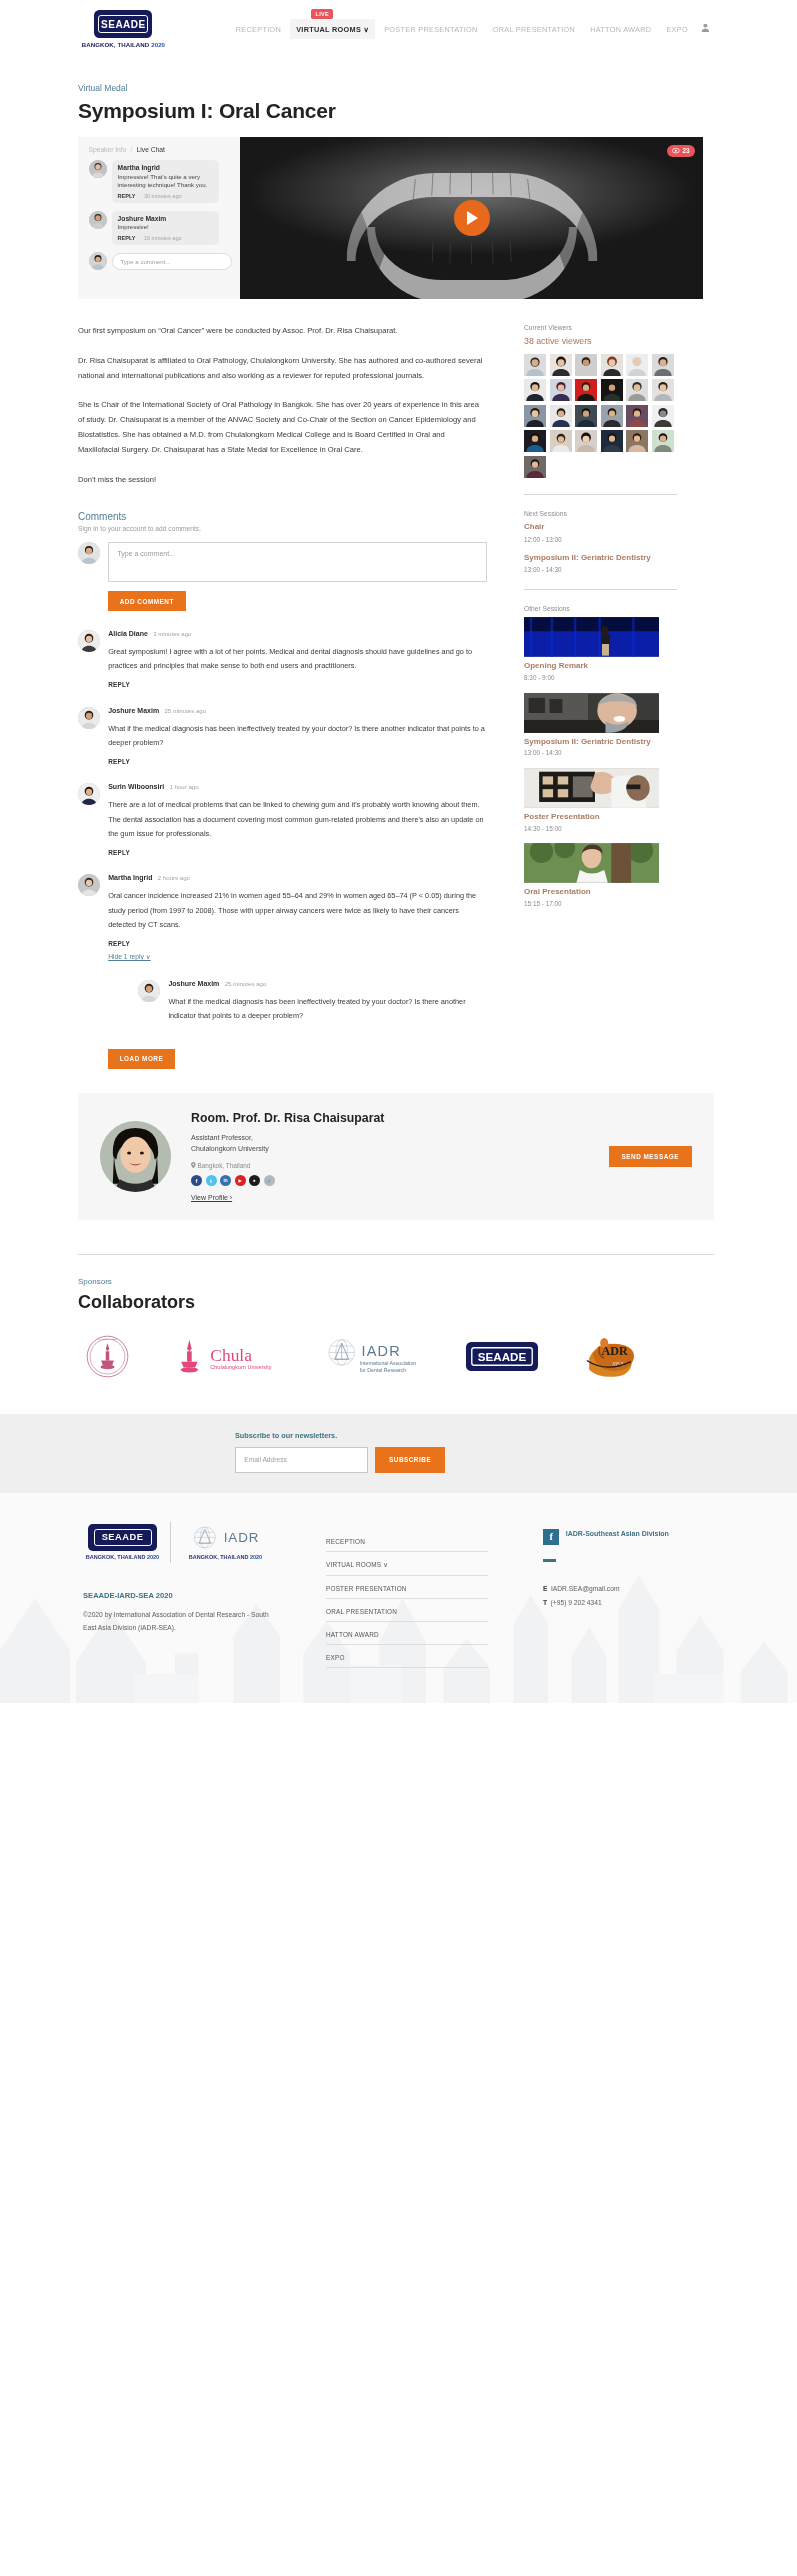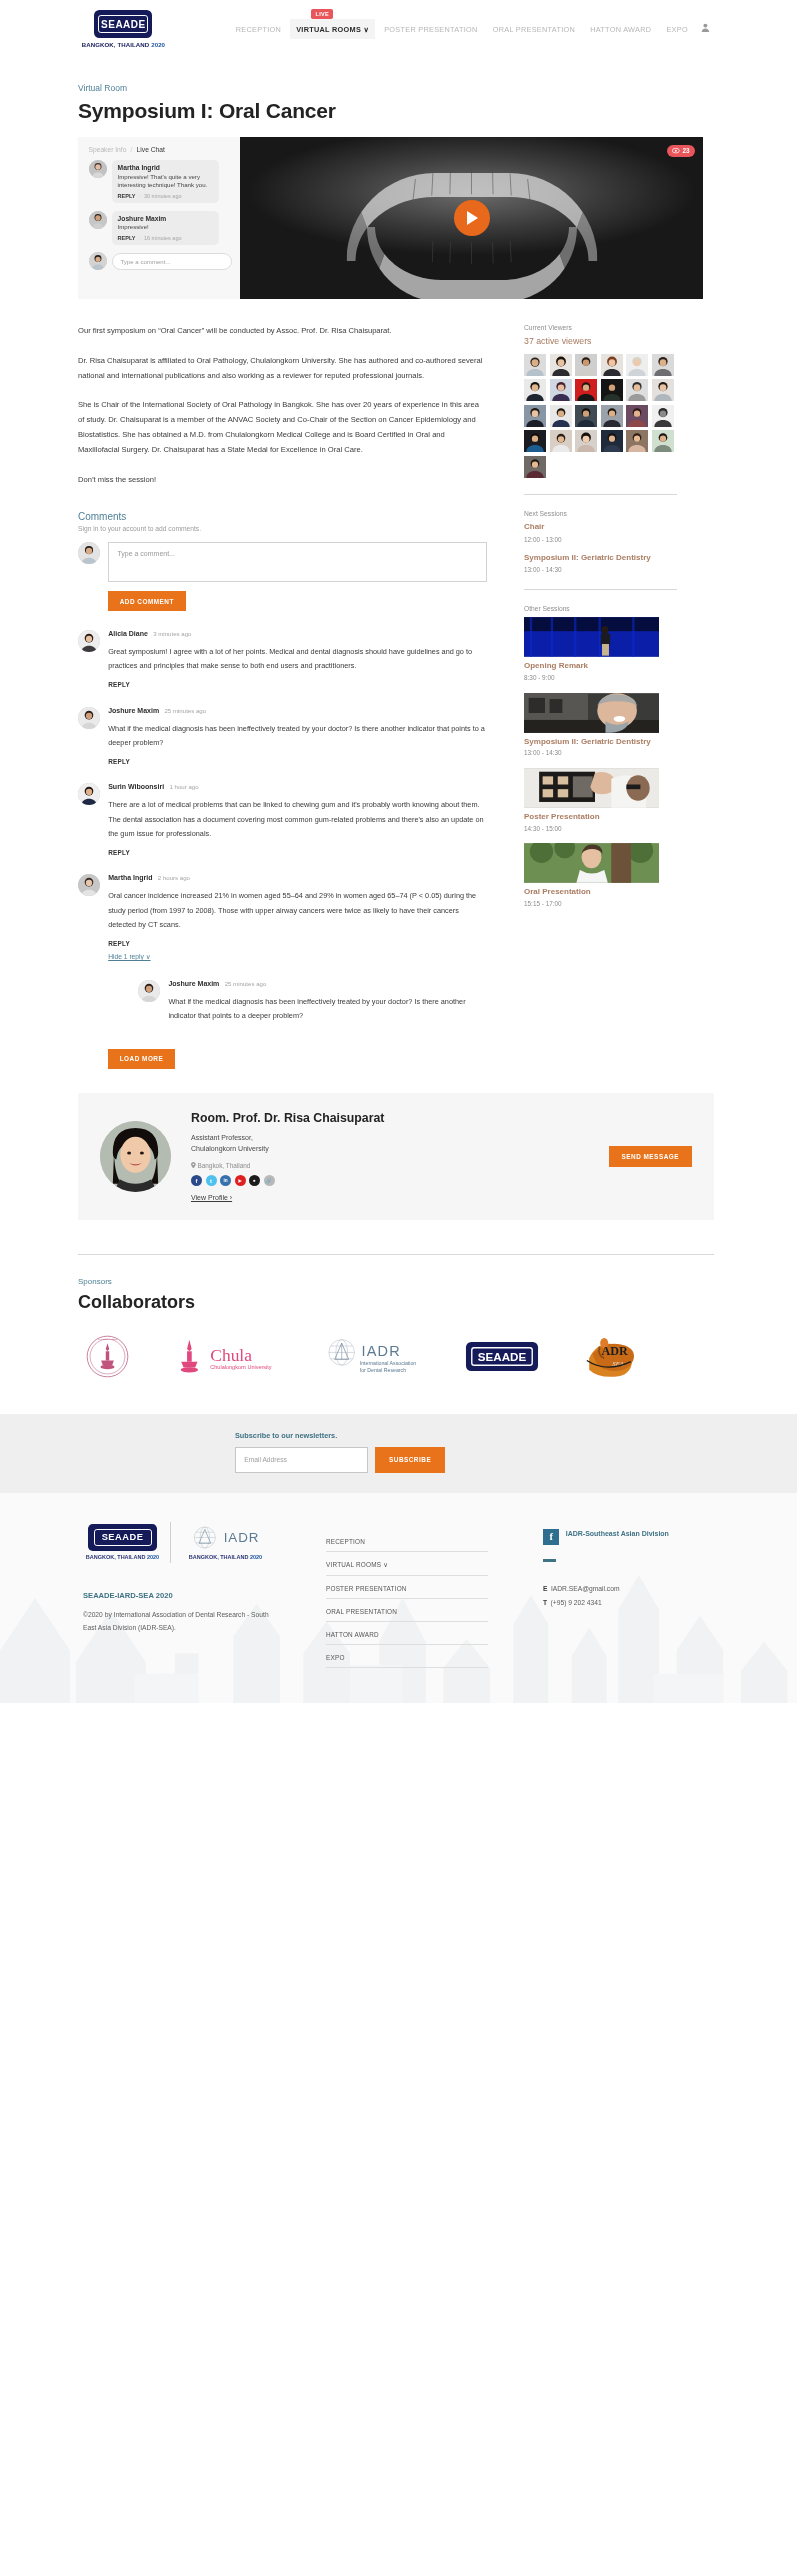--- a/index.html
+++ b/index.html
@@ -251,21 +251,21 @@
       <span class="user-icon">
         <svg width="8.8" height="9.3" viewBox="0 0 15 16">
             <circle cx="7.5" cy="4.5" r="3.4" fill="#9a9a9a"></circle>
             <path d="M1 15.5c0-3.6 2.9-6.2 6.5-6.2S14 11.9 14 15.5z" fill="#9a9a9a"></path>
           </svg>
       </span>
     </nav>
   </header>
 
   <div class="page-head">
-    <div class="eyebrow">Virtual Room</div>
+    <div class="eyebrow">Virtual Medal</div>
     <h1 class="page-title">Symposium I: Oral Cancer</h1>
   </div>
 
   <div class="stage">
 
     <div class="chat-panel">
       <div class="chat-tabs">
         <span class="t">Speaker Info</span>
         <span class="sep">/</span>
         <span class="t active">Live Chat</span>
@@ -353,21 +353,21 @@
             <circle cx="6.5" cy="4.5" r="1.7" fill="#fff"></circle>
           </svg>
         <span>23</span>
       </div>
     </div>
   </div>
 
   <div class="columns">
 
     <div class="main-col">
-      <p class="body-p">Our first symposium on “Oral Cancer” will be conducted by Assoc. Prof. Dr. Risa Chaisuparat.</p>
+      <p class="body-p">Our first symposium on “Oral Cancer” were be conducted by Assoc. Prof. Dr. Risa Chaisuparat.</p>
       <p class="body-p">Dr. Risa Chaisuparat is affiliated to Oral Pathology, Chulalongkorn University. She has authored and co-authored several national and international publications and also working as a reviewer for reputed professional journals.</p>
       <p class="body-p">She is Chair of the International Society of Oral Pathology in Bangkok. She has over 20 years of experience in this area of study. Dr. Chaisuparat is a member of the ANVAC Society and Co-Chair of the Section on Cancer Epidemiology and Biostatistics. She has obtained a M.D. from Chulalongkorn Medical College and is Board Certified in Oral and Maxillofacial Surgery. Dr. Chaisuparat has a State Medal for Excellence in Oral Care.</p>
       <p class="body-p" style="margin-bottom:23.4px">Don’t miss the session!</p>
 
       <h2 class="sec-title">Comments</h2>
       <div class="sec-sub">Sign in to your account to add comments.</div>
 
       <div class="comment-form">
         <div class="cf-avatar">
           <svg width="22" height="22" viewBox="0 0 38 38">
@@ -478,21 +478,21 @@
             </div>
           </div>
         </div>
       </div>
 
       <button class="btn-orange" style="margin-top:26px">LOAD MORE</button>
     </div>
 
     <div class="side-col">
       <div class="side-label">Current Viewers</div>
-      <div class="side-count">37 active viewers</div>
+      <div class="side-count">38 active viewers</div>
       <div class="viewer-grid">
         <div class="viewer-thumb"><svg width="22" height="22" viewBox="0 0 38 38">
               <rect width="38" height="38" fill="#dcdcdc"></rect>
               <circle cx="19" cy="14" r="8" fill="#2a2219"></circle>
               <circle cx="19" cy="15" r="6" fill="#d9ae86"></circle>
               <path d="M4 38c0-8 7-12 15-12s15 4 15 12z" fill="#b5c2cc"></path>
             </svg></div>
         <div class="viewer-thumb"><svg width="22" height="22" viewBox="0 0 38 38">
               <rect width="38" height="38" fill="#e8e4e0"></rect>
               <circle cx="19" cy="13" r="8.5" fill="#1a120c"></circle>

